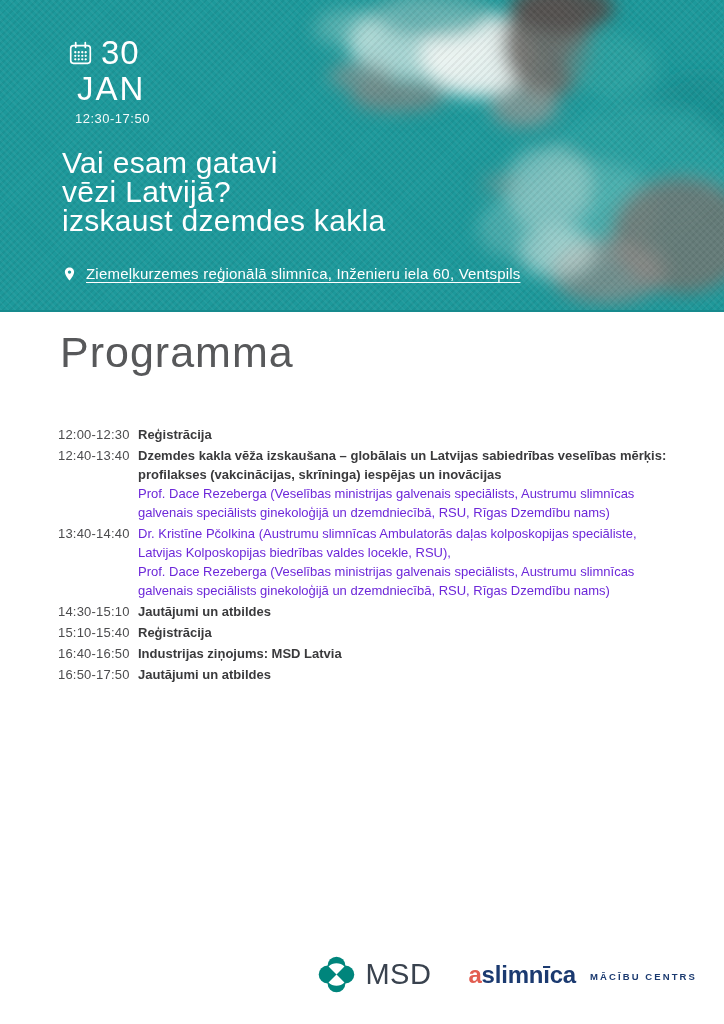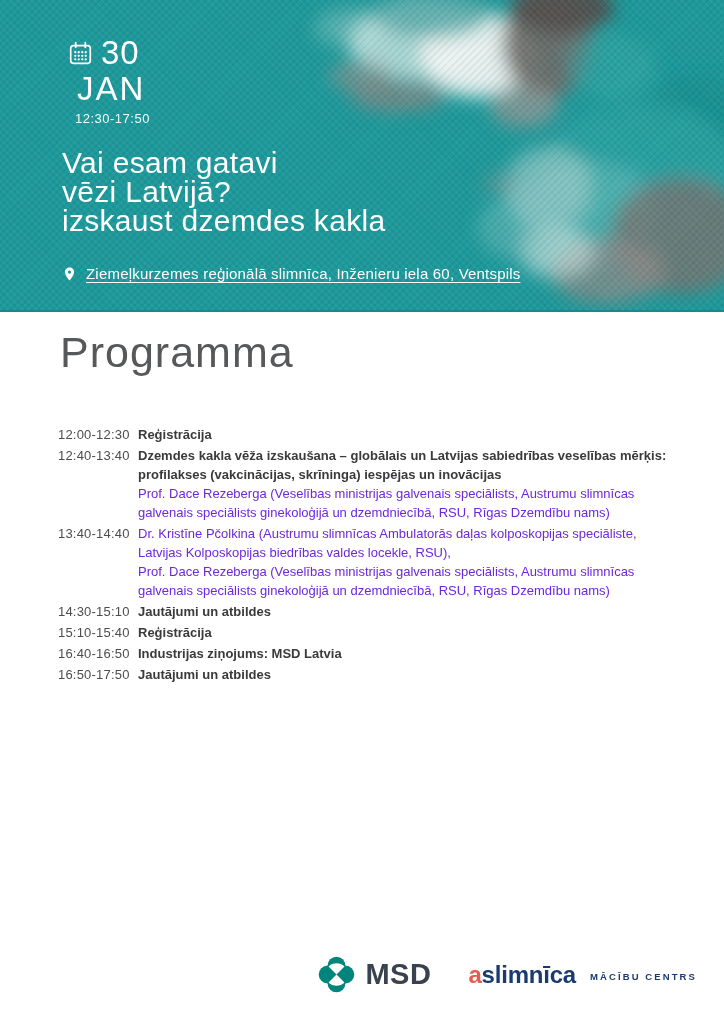--- a/index.html
+++ b/index.html
@@ -61,21 +61,21 @@
   .row-content { max-width:552px; }
   .row-title { font-size:13px; font-weight:bold; color:#3a3a3c; line-height:19px; }
   .row-detail { font-size:13px; color:#6d28d9; line-height:19px; }
 
   
   .footer {
     position:absolute; right:27px; bottom:31px;
     display:flex; align-items:center; gap:37px;
   }
   .msd-logo { display:flex; align-items:center; gap:10px; }
-  .msd-text { font-size:29px; font-weight:bold; color:#39424e; letter-spacing:.5px; }
+  .msd-text { font-size:29px; font-weight:normal; color:#39424e; letter-spacing:.5px; }
   .slimnica-logo { display:flex; flex-direction:row; align-items:center; line-height:1; }
   .slimnica-name { font-size:24px; font-weight:bold; letter-spacing:-.2px; }
   .slimnica-prefix { color:#e25d50; }
   .slimnica-main { color:#1b3a70; }
   .slimnica-subtitle {
     font-size:9.5px; font-weight:bold; color:#1b3a70;
     letter-spacing:2.1px; margin-top:4px; margin-left:14px;
   }
 </style>
 </head>

